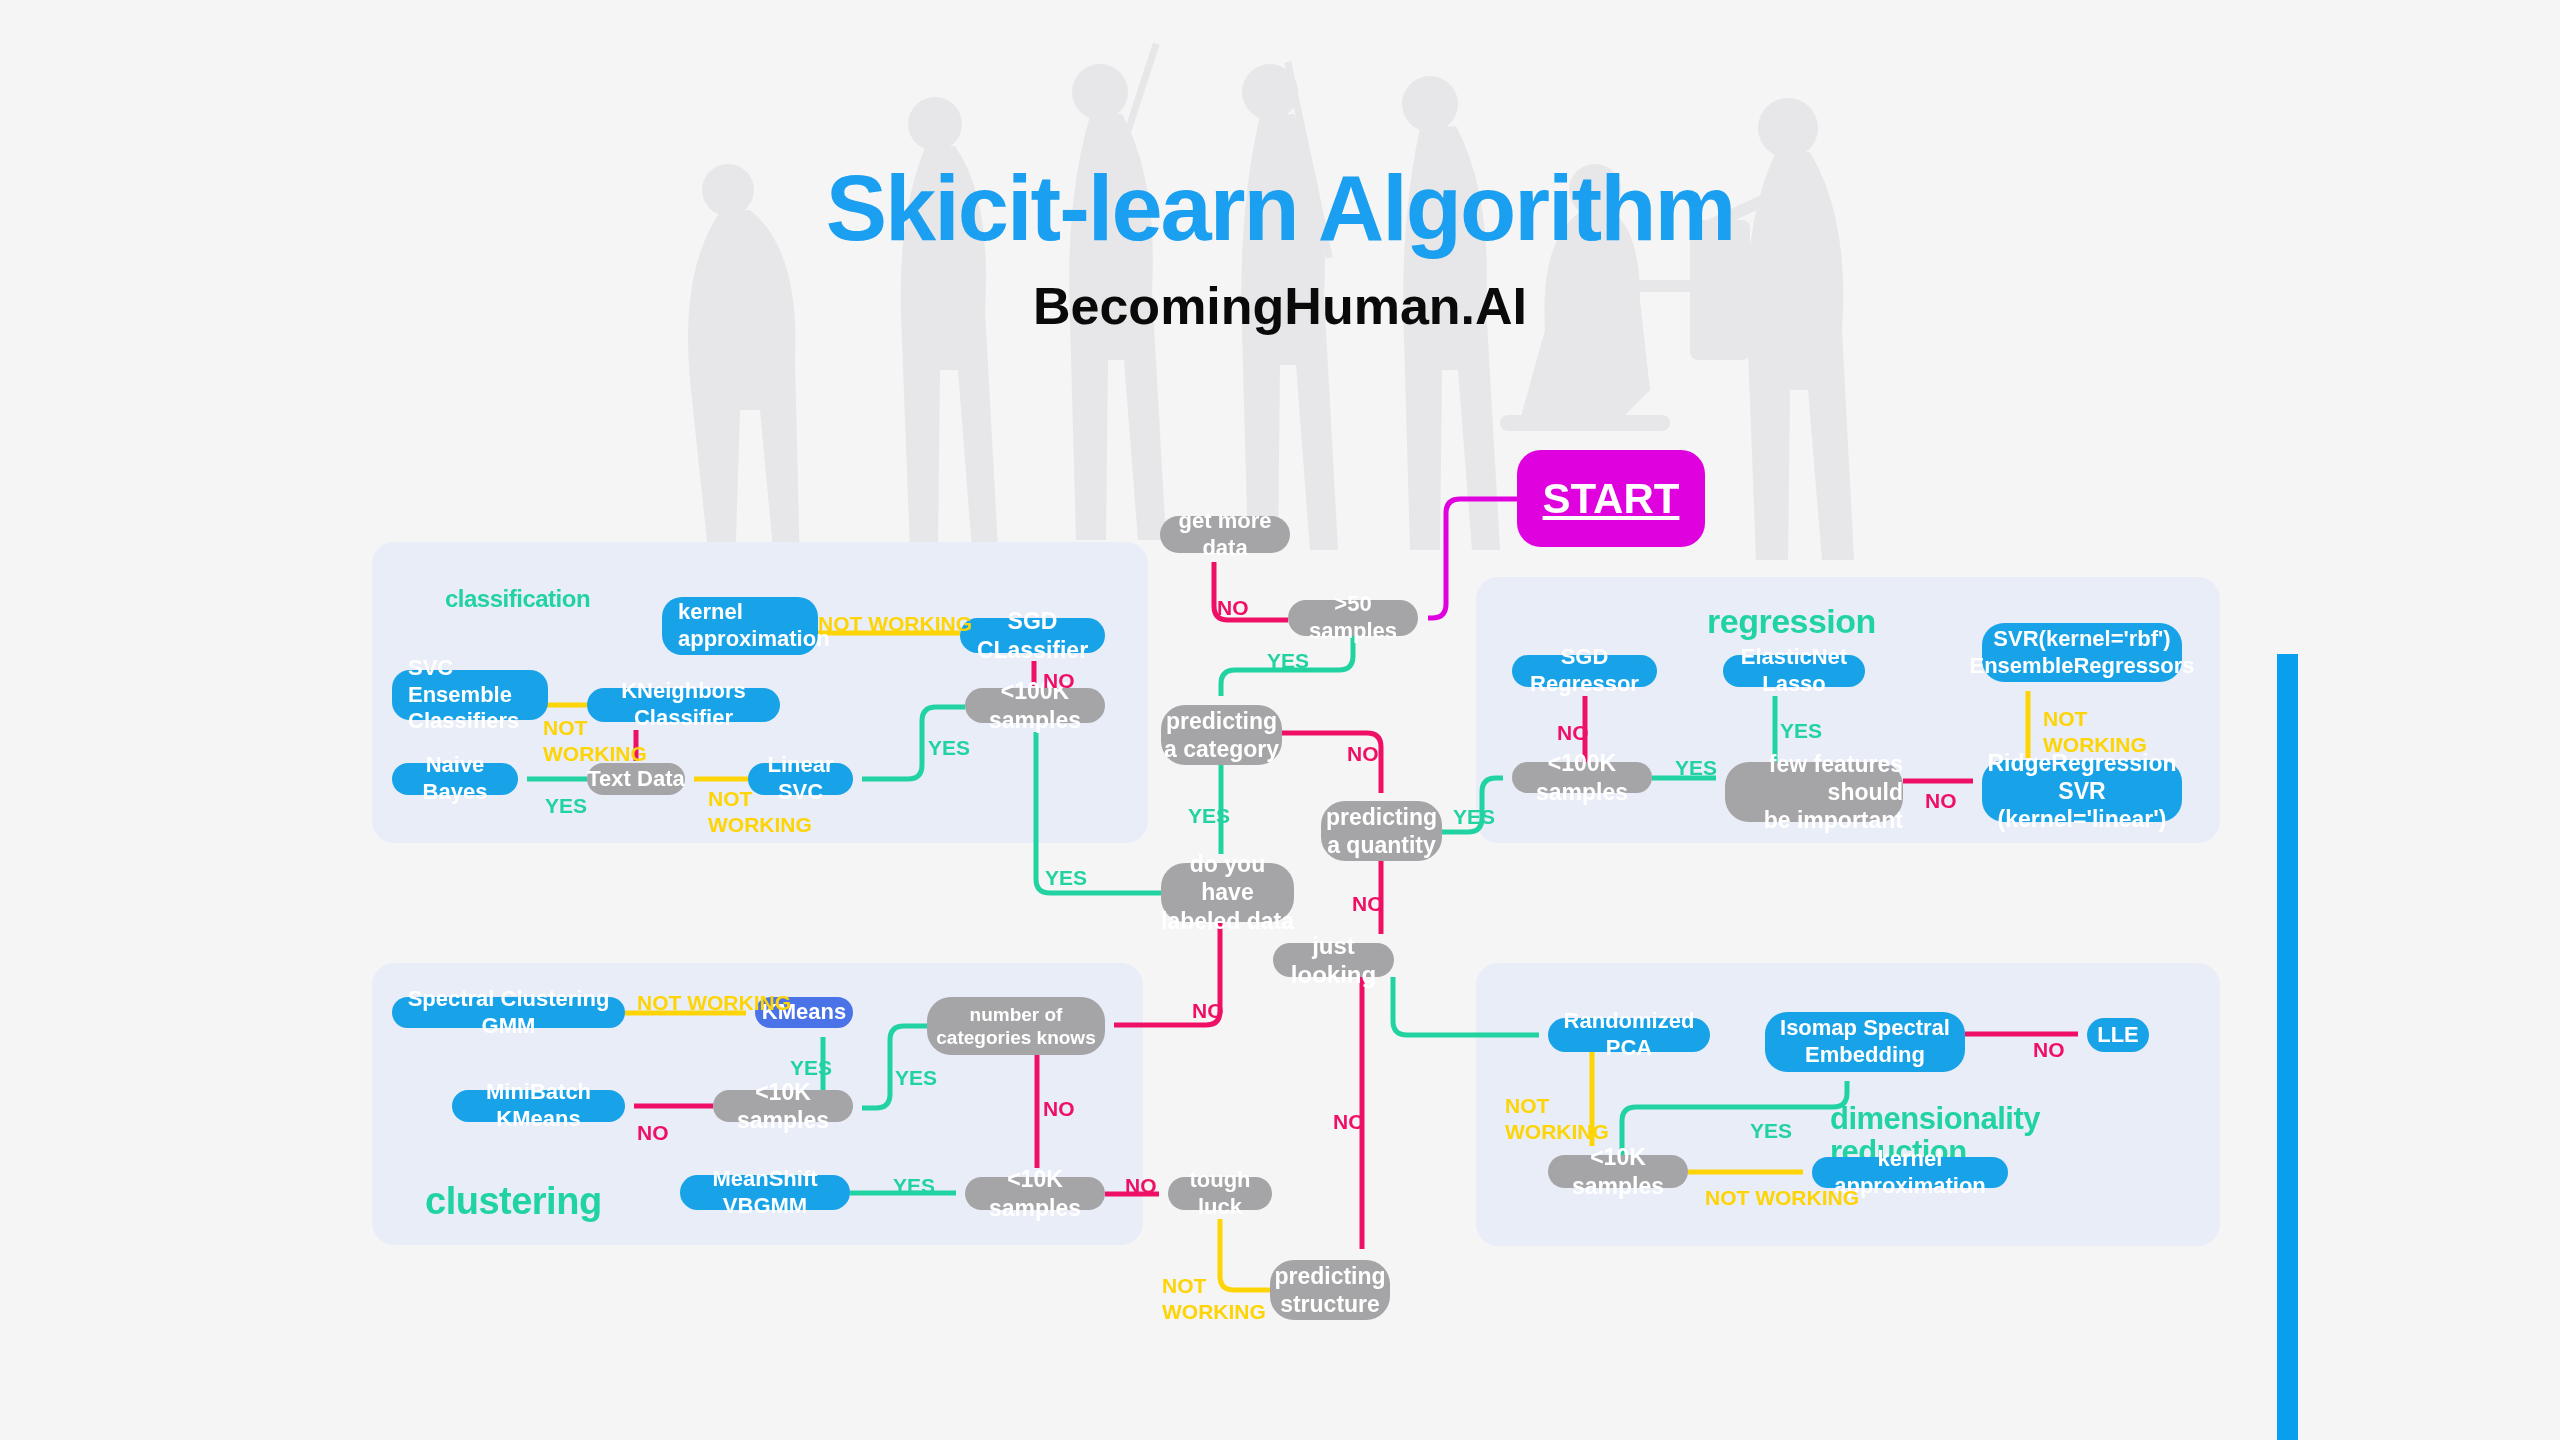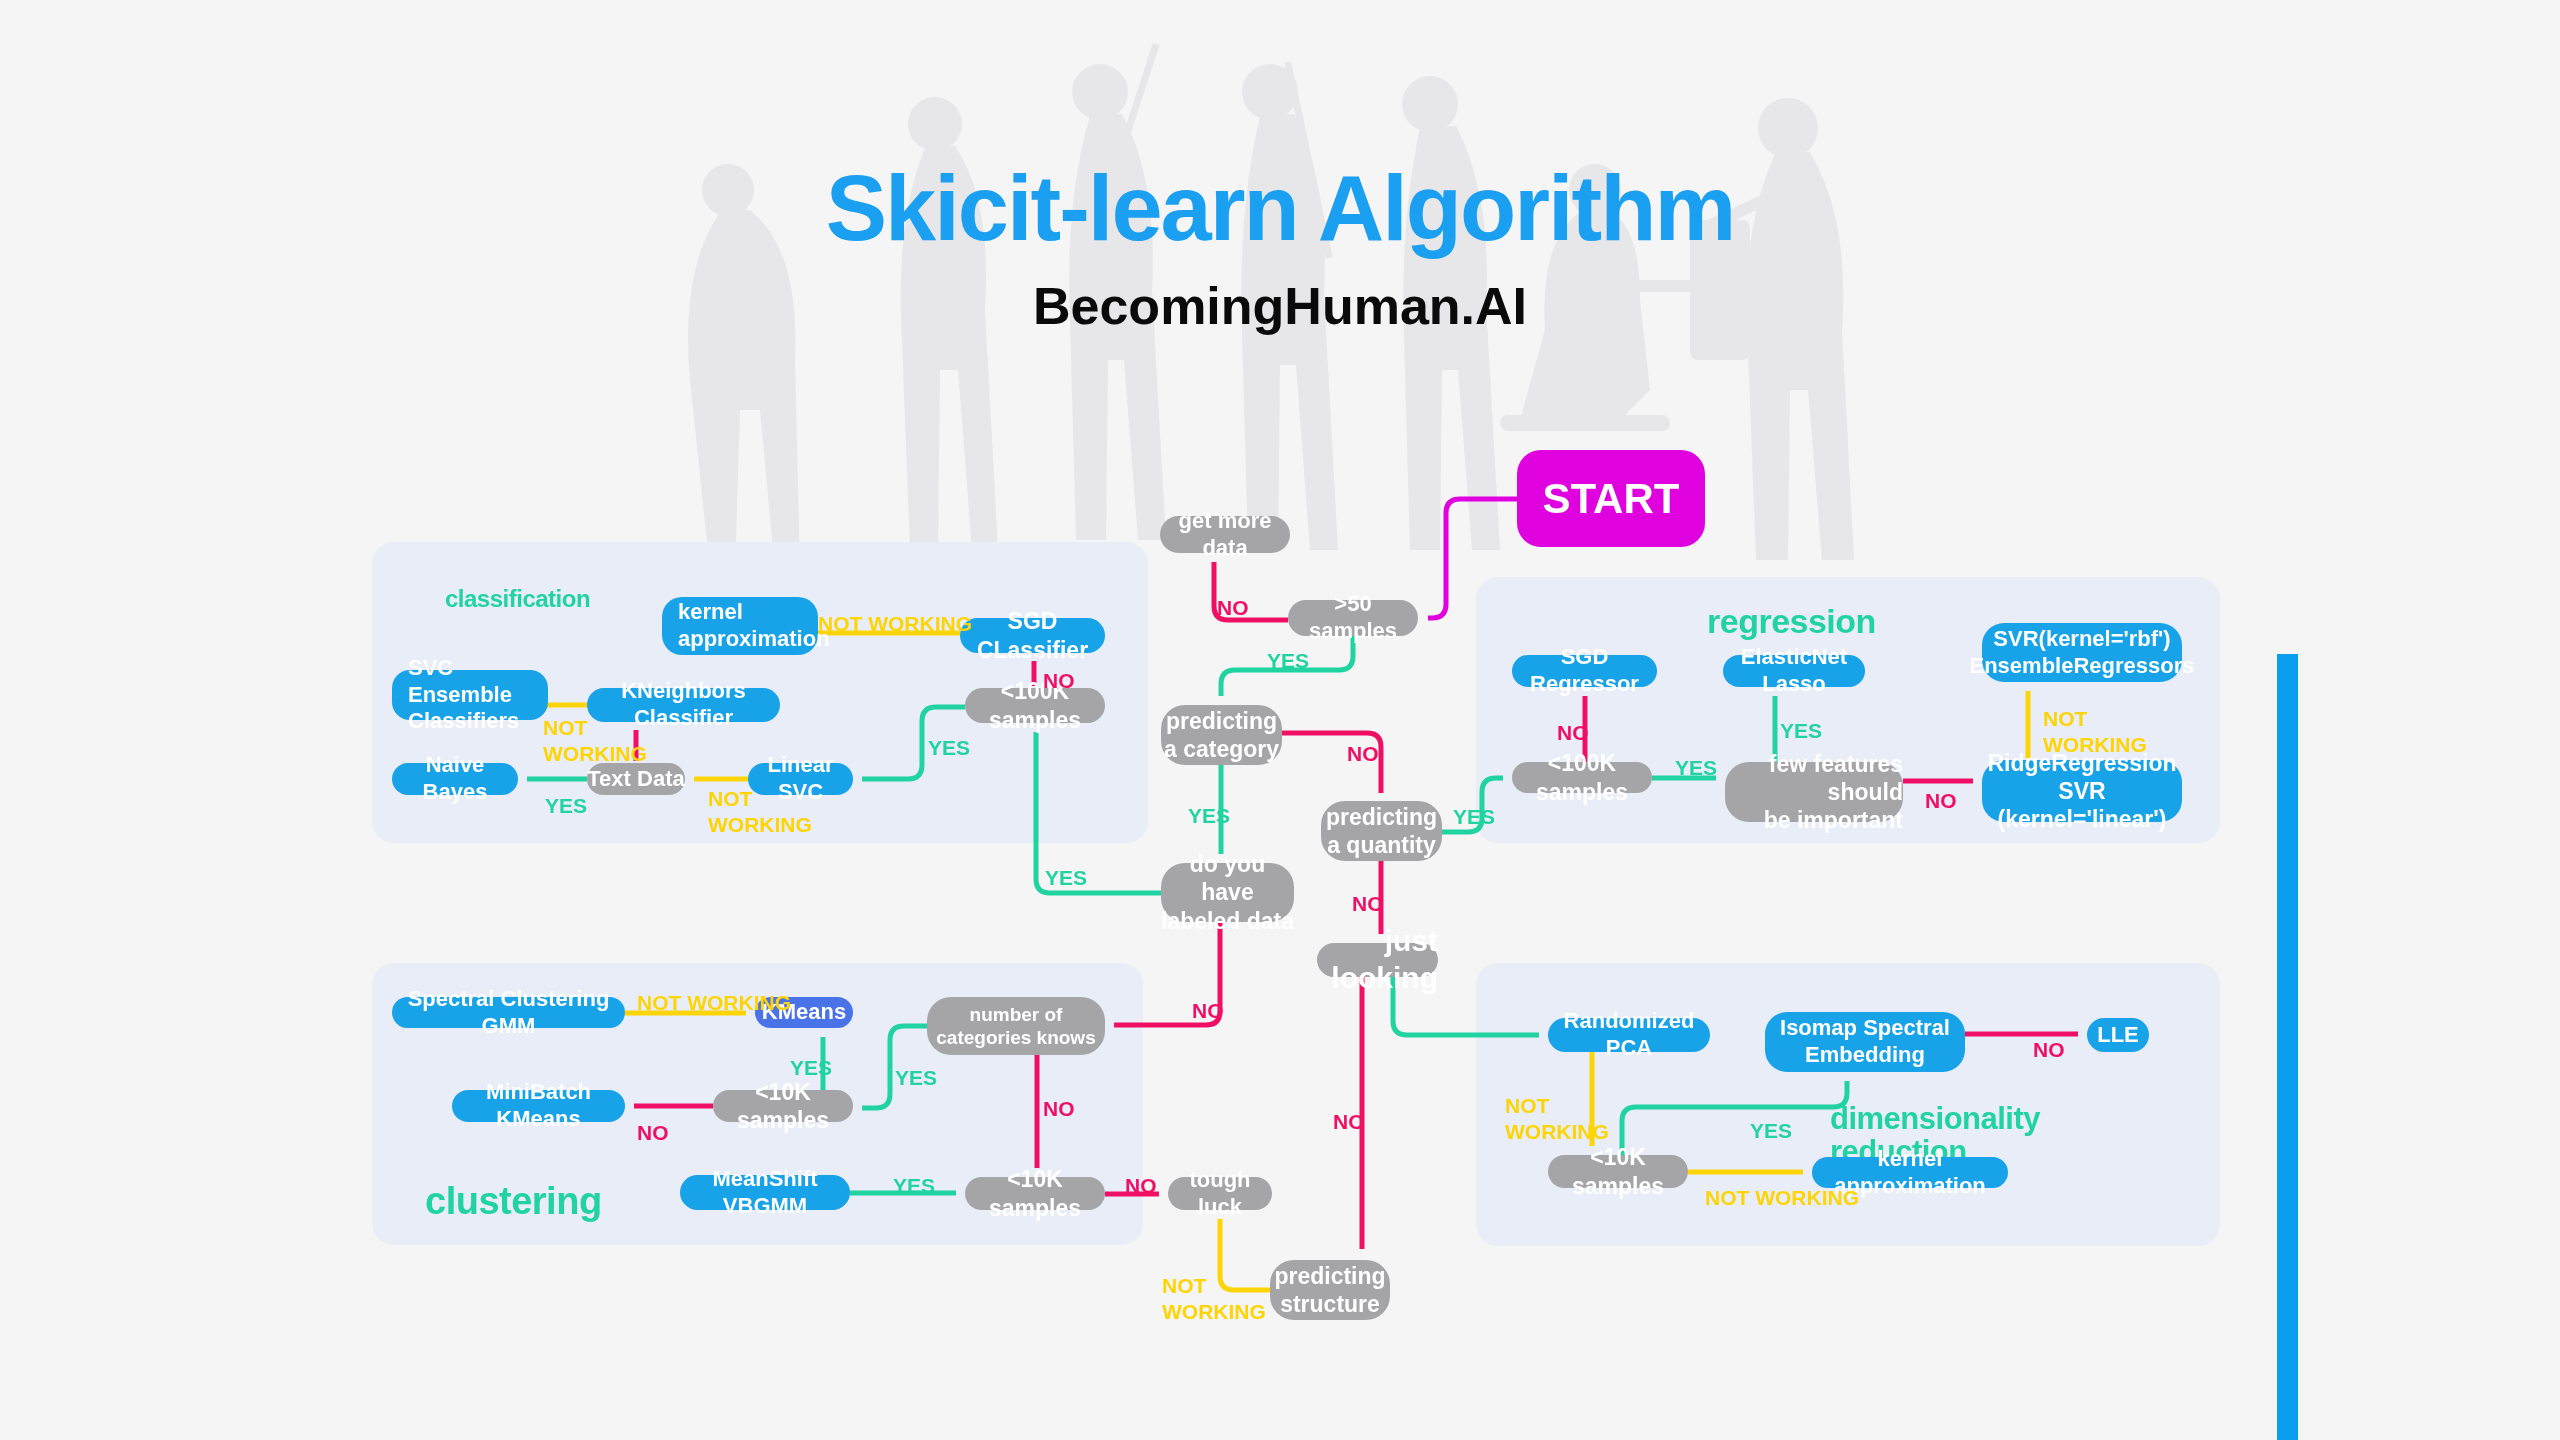--- a/index.html
+++ b/index.html
@@ -20,21 +20,21 @@
   .panel{position:absolute;background:#e9edf8;border-radius:22px;}
   .seclabel{position:absolute;font-weight:700;color:#21d3a0;letter-spacing:-0.5px;}
   .node{
     position:absolute;display:flex;align-items:center;justify-content:center;
     color:#fff;font-weight:700;text-align:center;white-space:pre-line;
     line-height:1.22;
   }
   .n-gray{background:#a5a5a7;}
   .n-blue{background:#18a3e8;}
   .n-indigo{background:#4b73e8;}
-  .n-magenta{background:#e001df;}
+  .n-magenta{background:#e001df;text-decoration:underline;}
   .leftal{justify-content:flex-start;text-align:left;padding-left:16px;}
   .elabel{
     position:absolute;font-size:21px;font-weight:700;white-space:pre-line;line-height:1.25;
   }
   .l-yes{color:#21d3a0;}
   .l-no{color:#ef1066;}
   .l-nw{color:#fdd406;}
   .stripe{position:absolute;background:#0a9fee;}
   svg.wires{position:absolute;left:0;top:0;}
   svg.wires path{fill:none;stroke-width:5;stroke-linecap:butt;}
@@ -157,21 +157,21 @@
 
   <div class="node n-magenta" style="left:1517px;top:450px;width:188px;height:97px;border-radius:24px;font-size:42px;">START</div>
   <div class="node n-gray" style="left:1160px;top:516px;width:130px;height:37px;border-radius:19px;font-size:22px;">get more data</div>
   <div class="node n-gray" style="left:1288px;top:600px;width:130px;height:36px;border-radius:18px;font-size:22px;">&gt;50 samples</div>
   <div class="node n-gray" style="left:1161px;top:705px;width:121px;height:60px;border-radius:24px;font-size:23px;">predicting
 a category</div>
   <div class="node n-gray" style="left:1321px;top:801px;width:121px;height:60px;border-radius:24px;font-size:23px;">predicting
 a quantity</div>
   <div class="node n-gray" style="left:1161px;top:863px;width:133px;height:59px;border-radius:24px;font-size:23px;">do you have
 labeled data</div>
-  <div class="node n-gray" style="left:1317px;top:943px;width:121px;height:34px;border-radius:17px;font-size:30px;text-align:right;">just looking</div>
+  <div class="node n-gray" style="left:1273px;top:943px;width:121px;height:34px;border-radius:17px;font-size:24px;">just looking</div>
   <div class="node n-gray" style="left:1168px;top:1177px;width:104px;height:33px;border-radius:17px;font-size:22px;">tough luck</div>
   <div class="node n-gray" style="left:1270px;top:1260px;width:120px;height:60px;border-radius:24px;font-size:23px;">predicting
 structure</div>
 
   <div class="node n-gray" style="left:965px;top:688px;width:140px;height:35px;border-radius:18px;font-size:23px;">&lt;100K samples</div>
   <div class="node n-blue" style="left:960px;top:618px;width:145px;height:35px;border-radius:18px;font-size:23px;">SGD CLassifier</div>
   <div class="node n-blue leftal" style="left:662px;top:597px;width:140px;height:58px;border-radius:20px;font-size:22px;">kernel
 approximation</div>
   <div class="node n-blue" style="left:587px;top:688px;width:193px;height:34px;border-radius:17px;font-size:22px;">KNeighbors Classifier</div>
   <div class="node n-blue leftal" style="left:392px;top:670px;width:140px;height:50px;border-radius:18px;font-size:22px;">SVC Ensemble

